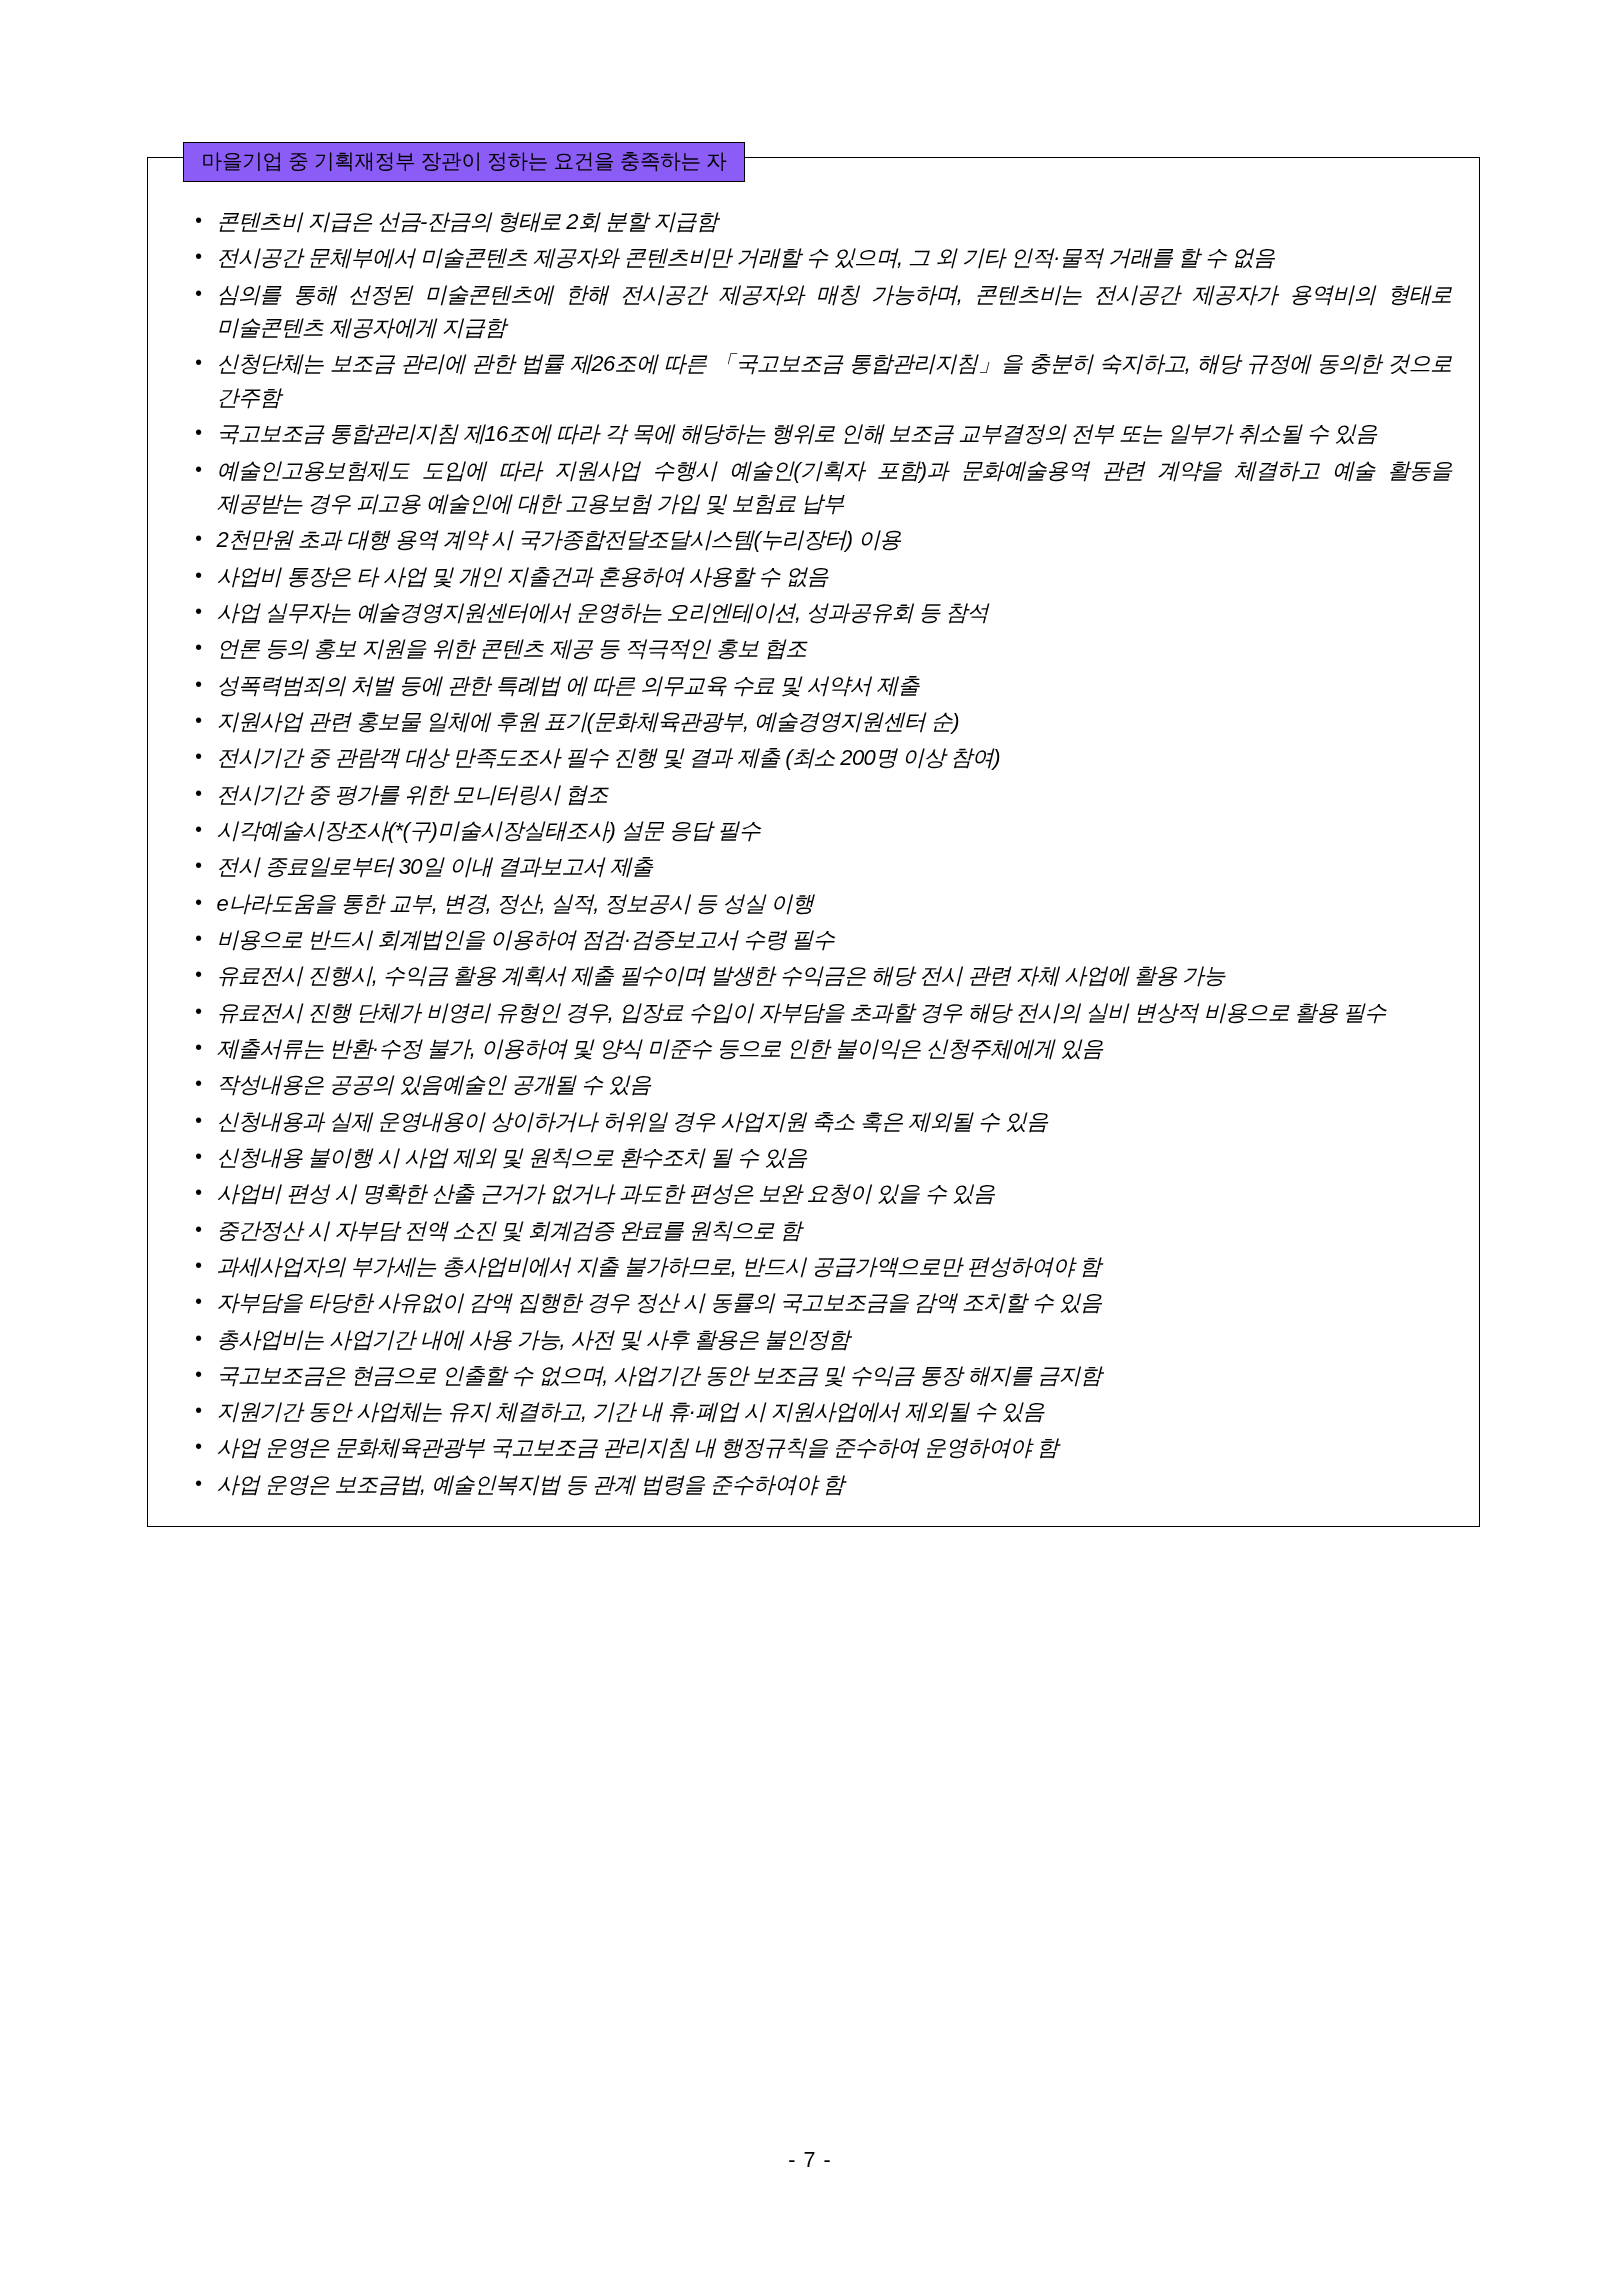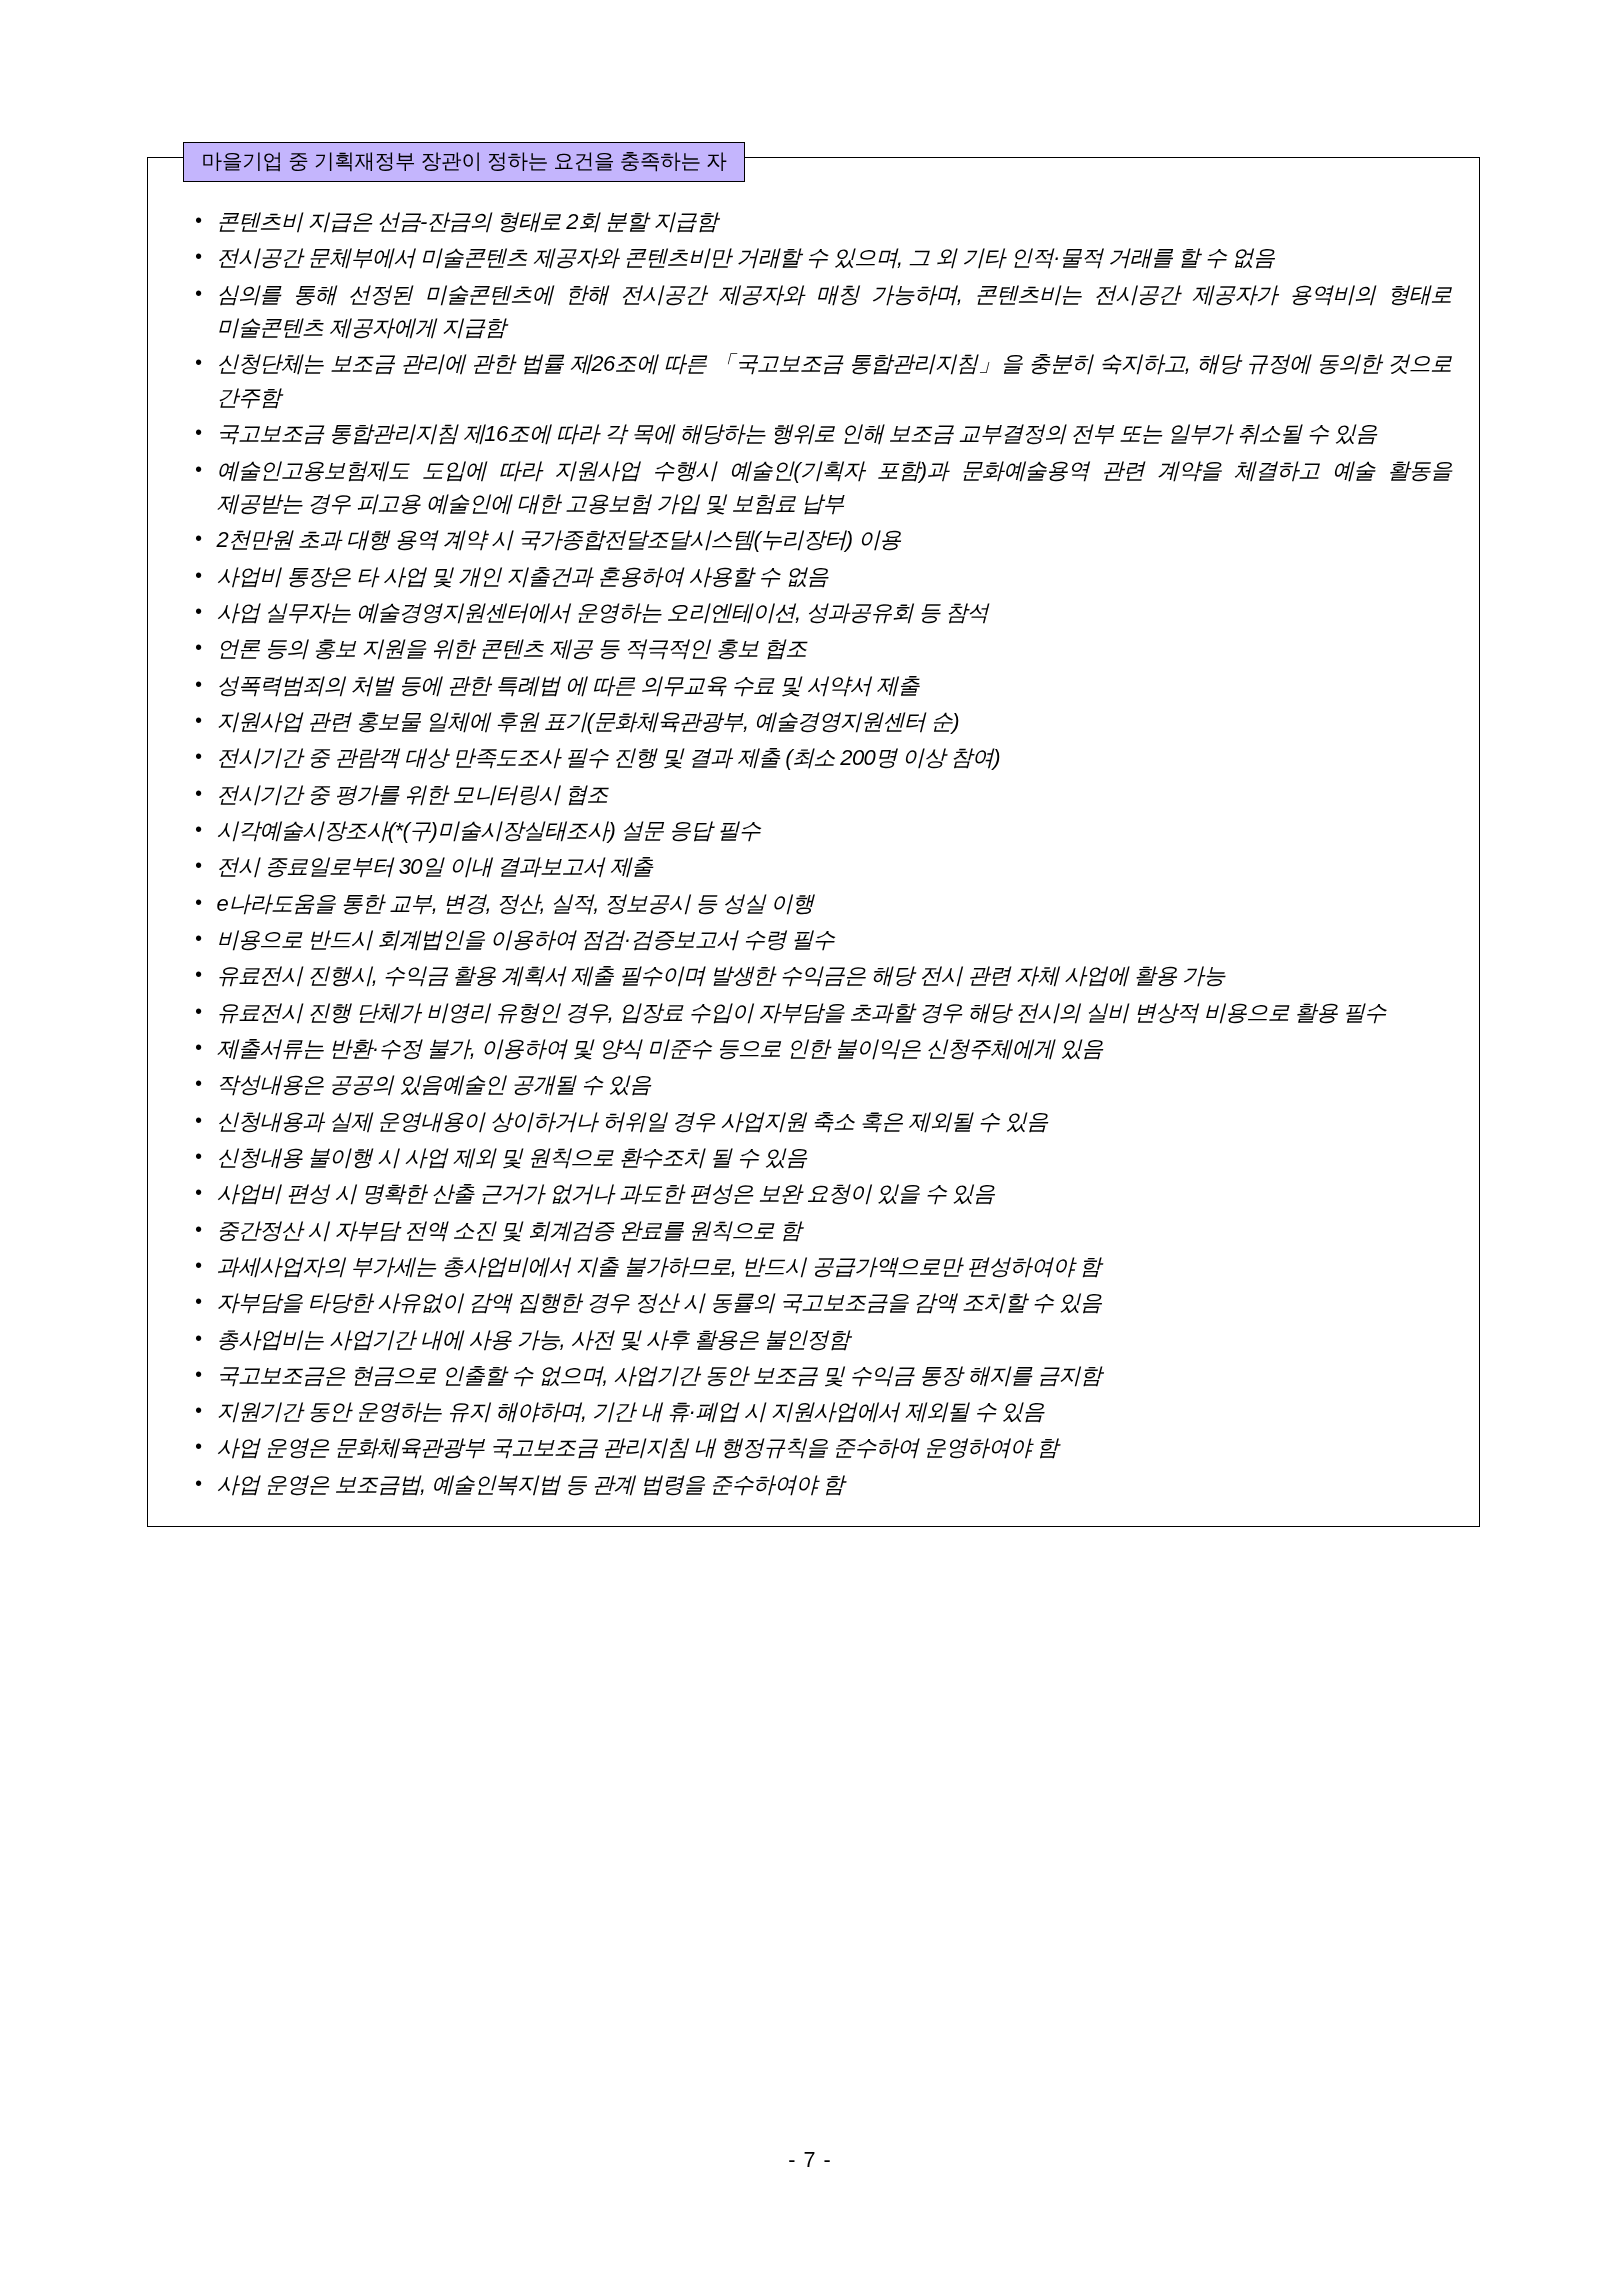--- a/index.html
+++ b/index.html
@@ -28,21 +28,21 @@
     padding: 0;
   }
   .header-box-wrap {
     position: relative;
     height: 47px;
   }
   .header-box {
     position: absolute;
     left: 35px;
     top: -15.7px;
-    background: #c4b5fd;
+    background: #8b5cf6;
     border: 1px solid #000000;
     padding: 4.9px 17.6px 6.9px 17.6px;
     font-size: 20.6px;
     line-height: 1.25;
     letter-spacing: -0.3px;
     white-space: nowrap;
   }
   ul.bullets {
     list-style: none;
     margin: 0;
@@ -113,21 +113,21 @@
       <li>제출서류는 반환·수정 불가, 이용하여 및 양식 미준수 등으로 인한 불이익은 신청주체에게 있음</li>
       <li>작성내용은 공공의 있음예술인 공개될 수 있음</li>
       <li>신청내용과 실제 운영내용이 상이하거나 허위일 경우 사업지원 축소 혹은 제외될 수 있음</li>
       <li>신청내용 불이행 시 사업 제외 및 원칙으로 환수조치 될 수 있음</li>
       <li>사업비 편성 시 명확한 산출 근거가 없거나 과도한 편성은 보완 요청이 있을 수 있음</li>
       <li>중간정산 시 자부담 전액 소진 및 회계검증 완료를 원칙으로 함</li>
       <li>과세사업자의 부가세는 총사업비에서 지출 불가하므로, 반드시 공급가액으로만 편성하여야 함</li>
       <li>자부담을 타당한 사유없이 감액 집행한 경우 정산 시 동률의 국고보조금을 감액 조치할 수 있음</li>
       <li>총사업비는 사업기간 내에 사용 가능, 사전 및 사후 활용은 불인정함</li>
       <li>국고보조금은 현금으로 인출할 수 없으며, 사업기간 동안 보조금 및 수익금 통장 해지를 금지함</li>
-      <li>지원기간 동안 운영하는 유지 해야하며, 기간 내 휴·폐업 시 지원사업에서 제외될 수 있음</li>
+      <li>지원기간 동안 사업체는 유지 체결하고, 기간 내 휴·폐업 시 지원사업에서 제외될 수 있음</li>
       <li>사업 운영은 문화체육관광부 국고보조금 관리지침 내 행정규칙을 준수하여 운영하여야 함</li>
       <li>사업 운영은 보조금법, 예술인복지법 등 관계 법령을 준수하여야 함</li>
     </ul>
 
   </div>
 
   <div class="page-number">- 7 -</div>
 
 </div>
 

